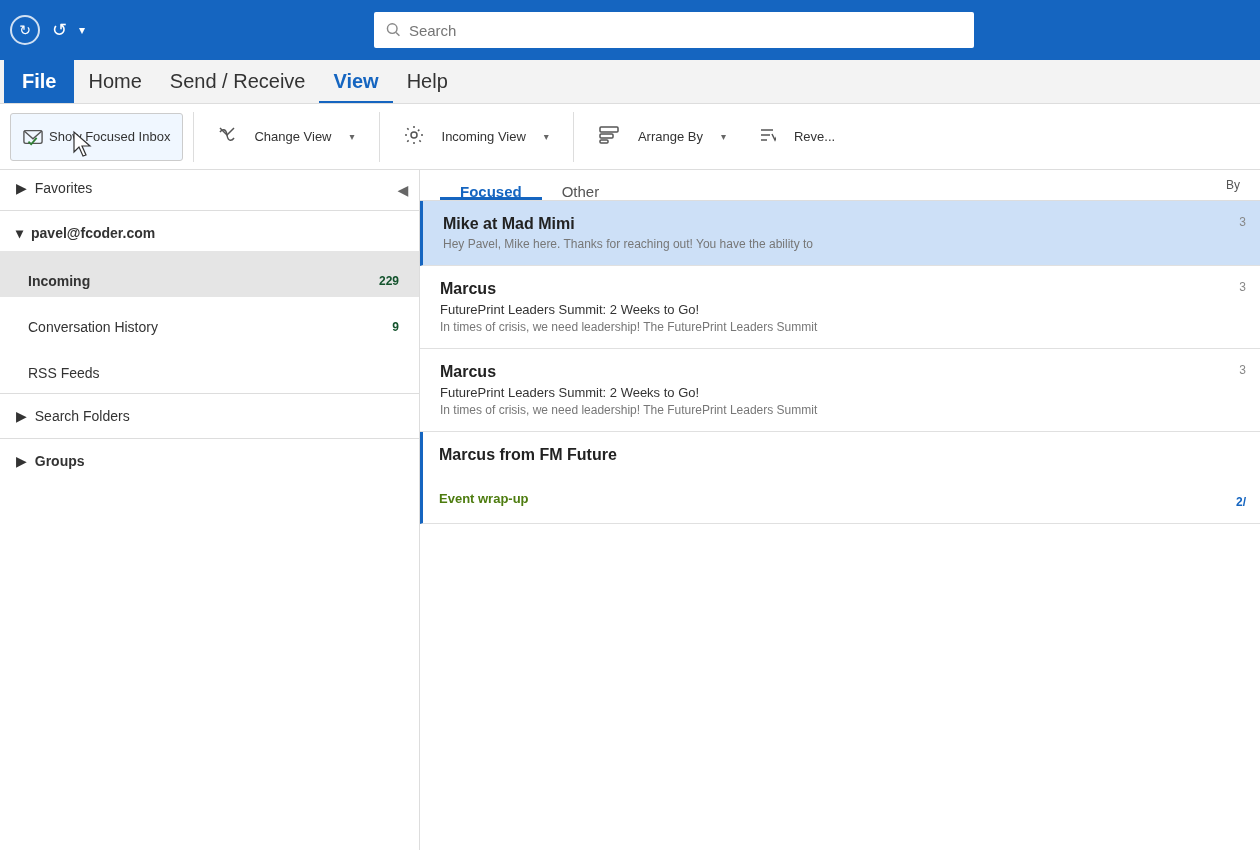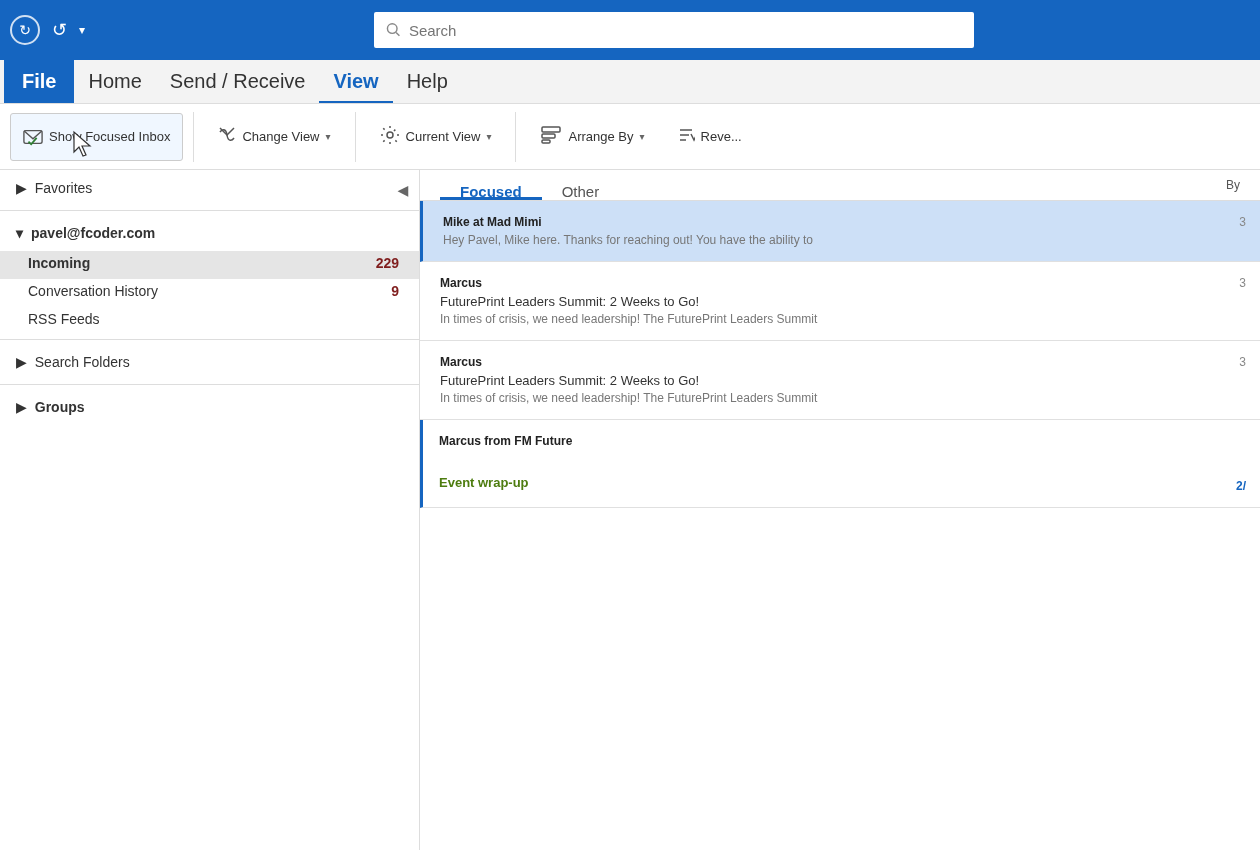--- a/index.html
+++ b/index.html
@@ -107,21 +107,21 @@
       height: 48px;
     }
     .ribbon-btn .icon-box {
       width: 20px; height: 20px;
       display: flex; align-items: center; justify-content: center;
     }
     .ribbon-separator { width: 1px; height: 50px; background: #ddd; margin: 0 6px; }
     .ribbon-group-btn {
       display: flex;
       align-items: center;
-      gap: 6px;
+      gap: 18px;
       padding: 6px 14px;
       cursor: pointer;
       border: none;
       background: transparent;
       font-size: 13px;
       color: #333;
       height: 48px;
       border-radius: 3px;
       text-align: right;
     }
@@ -167,30 +167,30 @@
       padding: 10px 16px;
       cursor: pointer;
       font-size: 14px;
       color: #333;
       font-weight: 600;
     }
     .sidebar-folder {
       display: flex;
       align-items: center;
       justify-content: space-between;
-      padding: 4px 20px 8px 28px;
+      padding: 22px 20px 8px 28px;
       cursor: pointer;
       font-size: 14px;
       color: #333;
     }
     .sidebar-folder.active { background: #e5e5e5; font-weight: 700; }
     .sidebar-folder .badge {
-      color: #7f1d1d;
-      font-weight: 600;
-      font-size: 14px;
+      color: #14532d;
+      font-weight: 600;
+      font-size: 12px;
     }
     .sidebar-divider { height: 1px; background: #ddd; margin: 4px 0; }
 
     
     .content-area {
       flex: 1;
       display: flex;
       flex-direction: column;
       overflow: hidden;
     }
@@ -228,21 +228,21 @@
     .email-list { flex: 1; overflow-y: auto; }
     .email-item {
       padding: 14px 20px;
       border-bottom: 1px solid #e0e0e0;
       cursor: pointer;
       position: relative;
     }
     .email-item.selected { background: #cde0f7; border-left: 3px solid #1565C0; }
     .email-item.blue-left { border-left: 3px solid #1565C0; padding-left: 16px; }
     .email-sender {
-      font-size: 12px;
+      font-size: 16px;
       font-weight: 600;
       color: #222;
       margin-bottom: 4px;
     }
     .email-subject {
       font-size: 13px;
       color: #333;
       margin-bottom: 3px;
     }
     .email-preview {
@@ -337,21 +337,21 @@
 
   <div class="ribbon-separator"></div>
 
   <div class="ribbon-group-btn">
     <div class="icon-box">
       <svg width="20" height="20" viewBox="0 0 20 20" fill="none">
         <circle cx="10" cy="10" r="3" stroke="#555" stroke-width="1.5"></circle>
         <path d="M10 1 v2 M10 17 v2 M1 10 h2 M17 10 h2 M3.22 3.22 l1.41 1.41 M15.36 15.36 l1.41 1.41 M15.36 4.64 l-1.41 1.41 M4.64 15.36 l-1.41 1.41" stroke="#555" stroke-width="1.5"></path>
       </svg>
     </div>
-    <span>Current View</span>
+    <span>Incoming View</span>
     <span class="chevron">▾</span>
   </div>
 
   <div class="ribbon-separator"></div>
 
   <div class="ribbon-group-btn">
     <div class="icon-box">
       <svg width="22" height="22" viewBox="0 0 22 22" fill="none">
         <rect x="2" y="3" width="18" height="5" rx="1" stroke="#555" stroke-width="1.5" fill="none"></rect>
         <rect x="2" y="10" width="13" height="4" rx="1" stroke="#555" stroke-width="1.5" fill="none"></rect>

